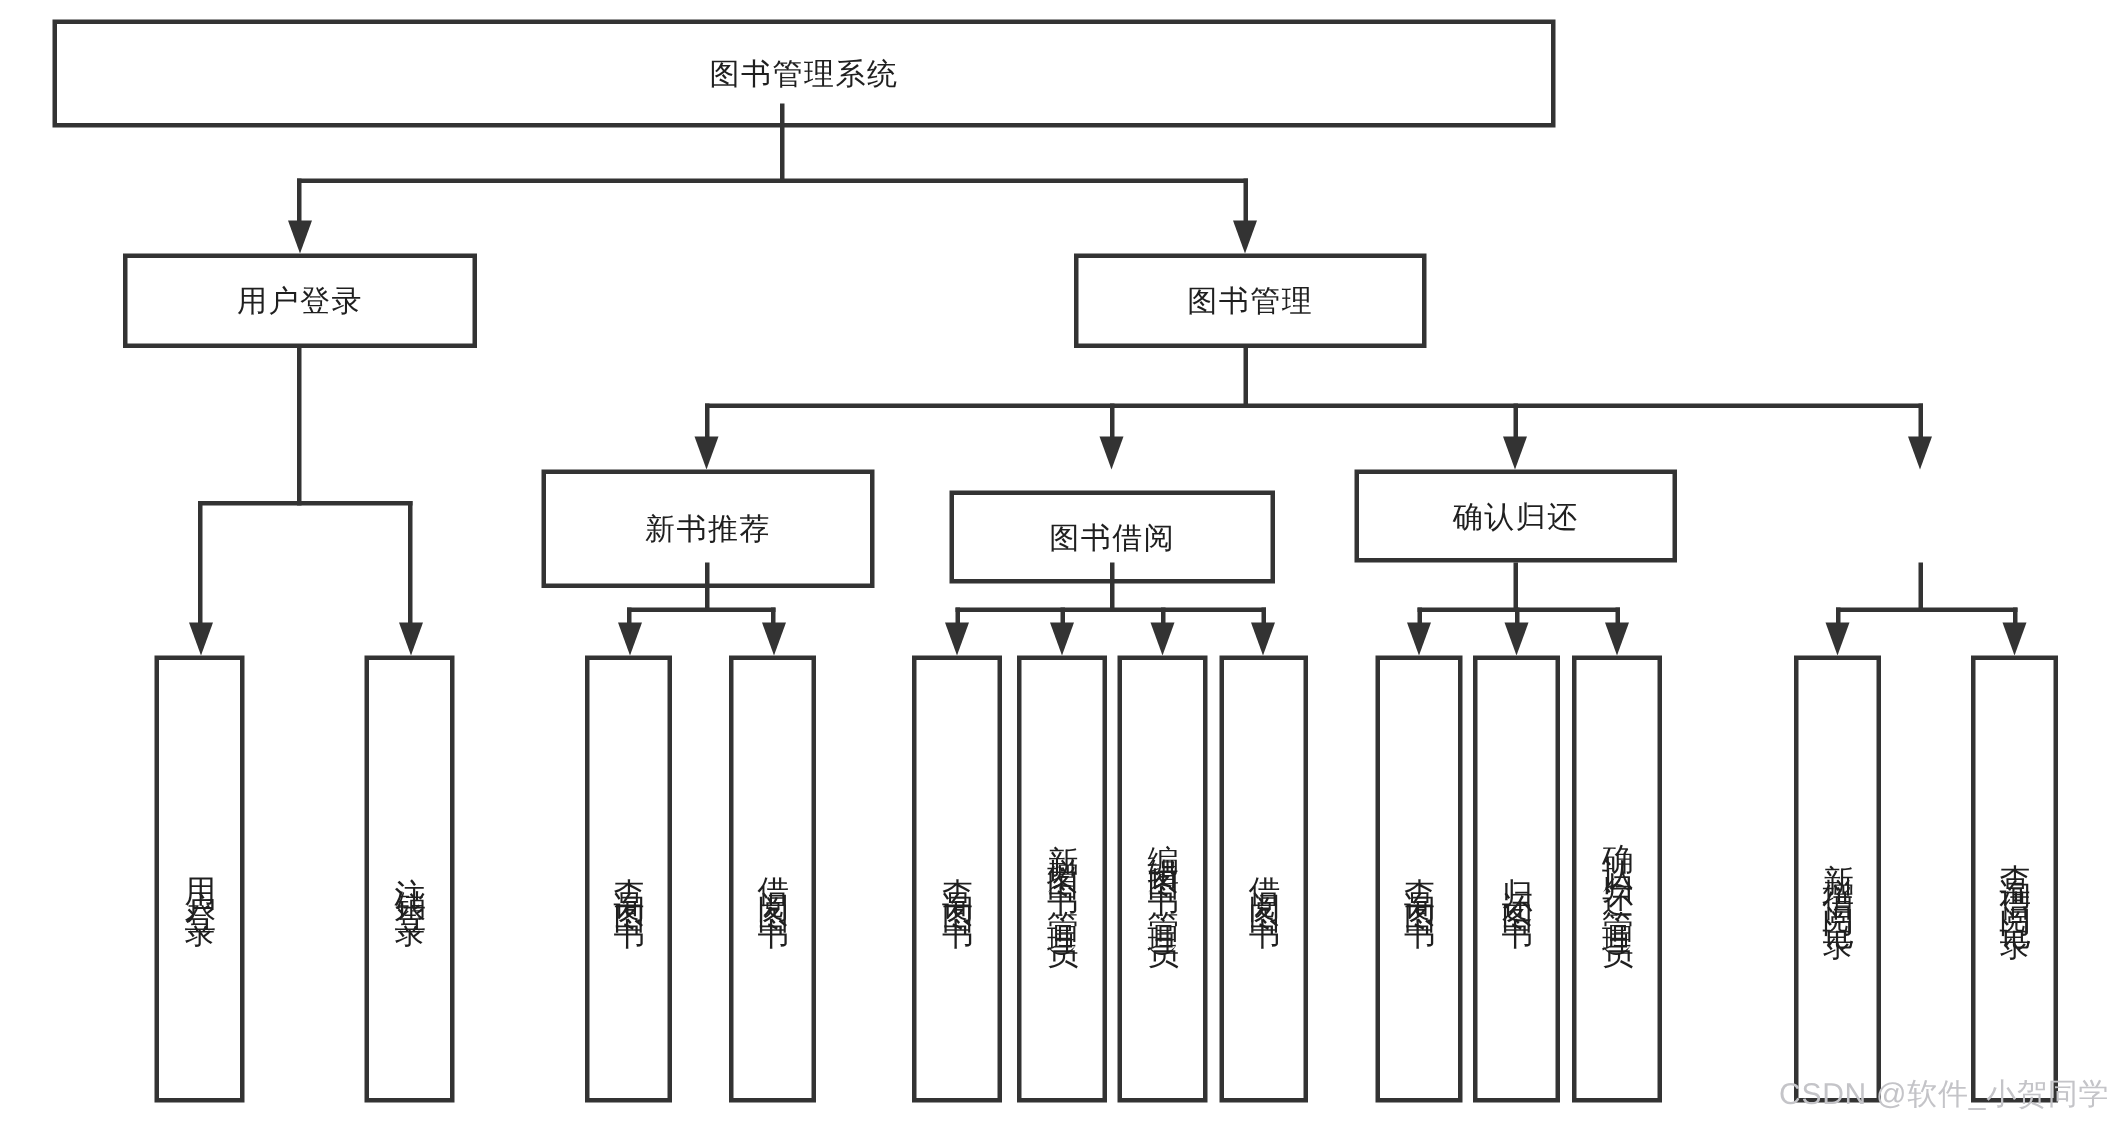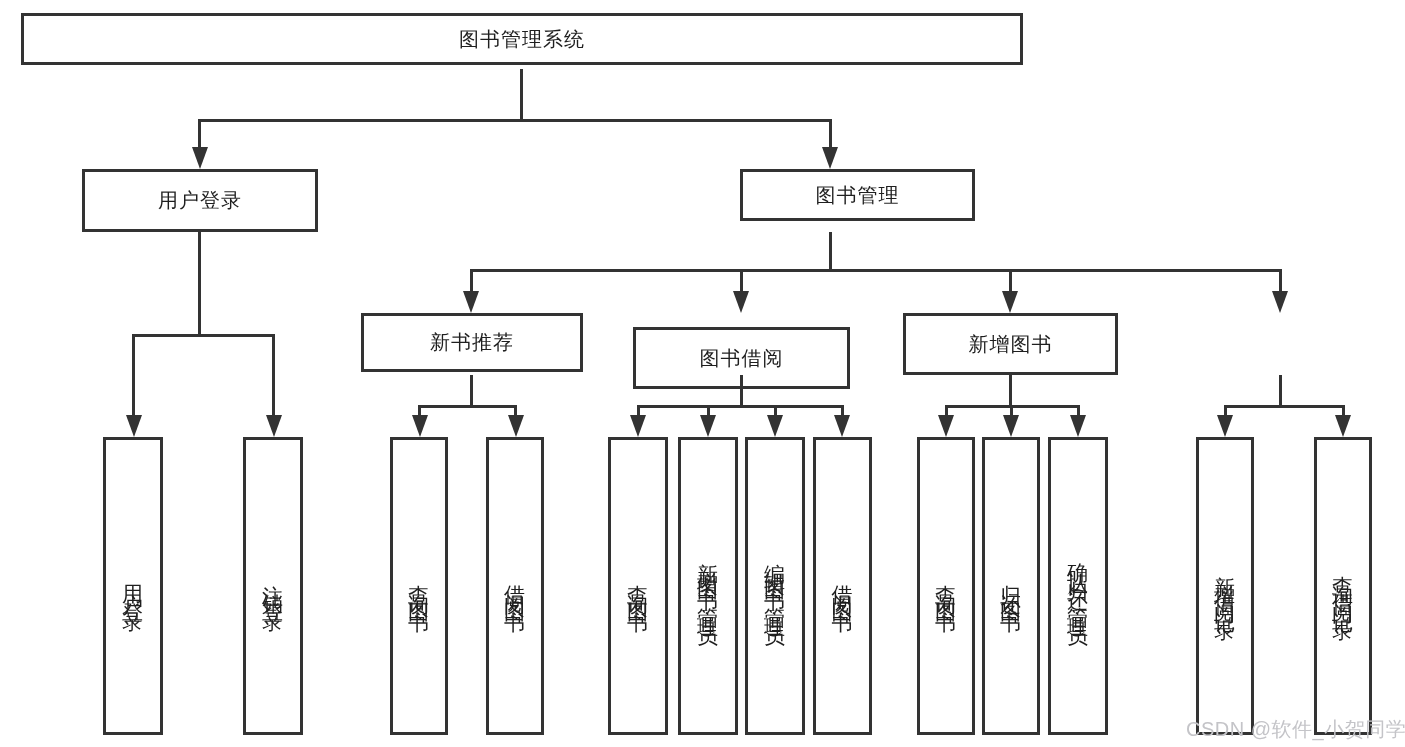--- a/index.html
+++ b/index.html
@@ -29,35 +29,35 @@
   .watermark {
     position:absolute; left:1186px; top:716px; z-index:5;
     font-size:20px; color:var(--wm,#c4c4c8); white-space:nowrap; letter-spacing:0.5px;
   }
 </style>
 </head>
 <body>
 
 <div class="canvas">
 
-  <div class="node hnode" style="left:21px;top:13px;width:1002px;height:52px">
+  <div class="node hnode" style="left:35px;top:13px;width:1002px;height:72px">
     <span>图书管理系统</span>
   </div>
 
   <div class="ln" style="left:520px;top:69px;width:3px;height:52px"></div>
   <div class="ln" style="left:198px;top:119px;width:634px;height:3px"></div>
   <div class="ln" style="left:198px;top:119px;width:3px;height:30px"></div>
   <div class="ah" style="left:192px;top:147px"></div>
   <div class="ln" style="left:829px;top:119px;width:3px;height:30px"></div>
   <div class="ah" style="left:822px;top:147px"></div>
 
   <div class="node hnode" style="left:82px;top:169px;width:236px;height:63px">
     <span>用户登录</span>
   </div>
-  <div class="node hnode" style="left:740px;top:169px;width:235px;height:52px">
+  <div class="node hnode" style="left:716px;top:169px;width:235px;height:63px">
     <span>图书管理</span>
   </div>
 
   <div class="ln" style="left:198px;top:232px;width:3px;height:105px"></div>
   <div class="ln" style="left:132px;top:334px;width:143px;height:3px"></div>
   <div class="ln" style="left:132px;top:334px;width:3px;height:83px"></div>
   <div class="ah" style="left:126px;top:415px"></div>
   <div class="ln" style="left:272px;top:334px;width:3px;height:83px"></div>
   <div class="ah" style="left:266px;top:415px"></div>
 
@@ -65,28 +65,28 @@
   <div class="ln" style="left:470px;top:269px;width:812px;height:3px"></div>
   <div class="ln" style="left:470px;top:269px;width:3px;height:24px"></div>
   <div class="ah" style="left:463px;top:291px"></div>
   <div class="ln" style="left:740px;top:269px;width:3px;height:24px"></div>
   <div class="ah" style="left:733px;top:291px"></div>
   <div class="ln" style="left:1009px;top:269px;width:3px;height:24px"></div>
   <div class="ah" style="left:1002px;top:291px"></div>
   <div class="ln" style="left:1279px;top:269px;width:3px;height:24px"></div>
   <div class="ah" style="left:1272px;top:291px"></div>
 
-  <div class="node hnode" style="left:361px;top:313px;width:222px;height:59px">
+  <div class="node hnode" style="left:361px;top:313px;width:222px;height:79px">
     <span>新书推荐</span>
   </div>
   <div class="node hnode" style="left:633px;top:327px;width:217px;height:62px">
     <span>图书借阅</span>
   </div>
   <div class="node hnode" style="left:903px;top:313px;width:215px;height:62px">
-    <span>新增图书</span>
+    <span>确认归还</span>
   </div>
 
   <div class="ln" style="left:470px;top:375px;width:3px;height:32px"></div>
   <div class="ln" style="left:418px;top:405px;width:99px;height:3px"></div>
   <div class="ln" style="left:418px;top:405px;width:3px;height:12px"></div>
   <div class="ah" style="left:412px;top:415px"></div>
   <div class="ln" style="left:514px;top:405px;width:3px;height:12px"></div>
   <div class="ah" style="left:508px;top:415px"></div>
 
   <div class="ln" style="left:740px;top:375px;width:3px;height:32px"></div>

